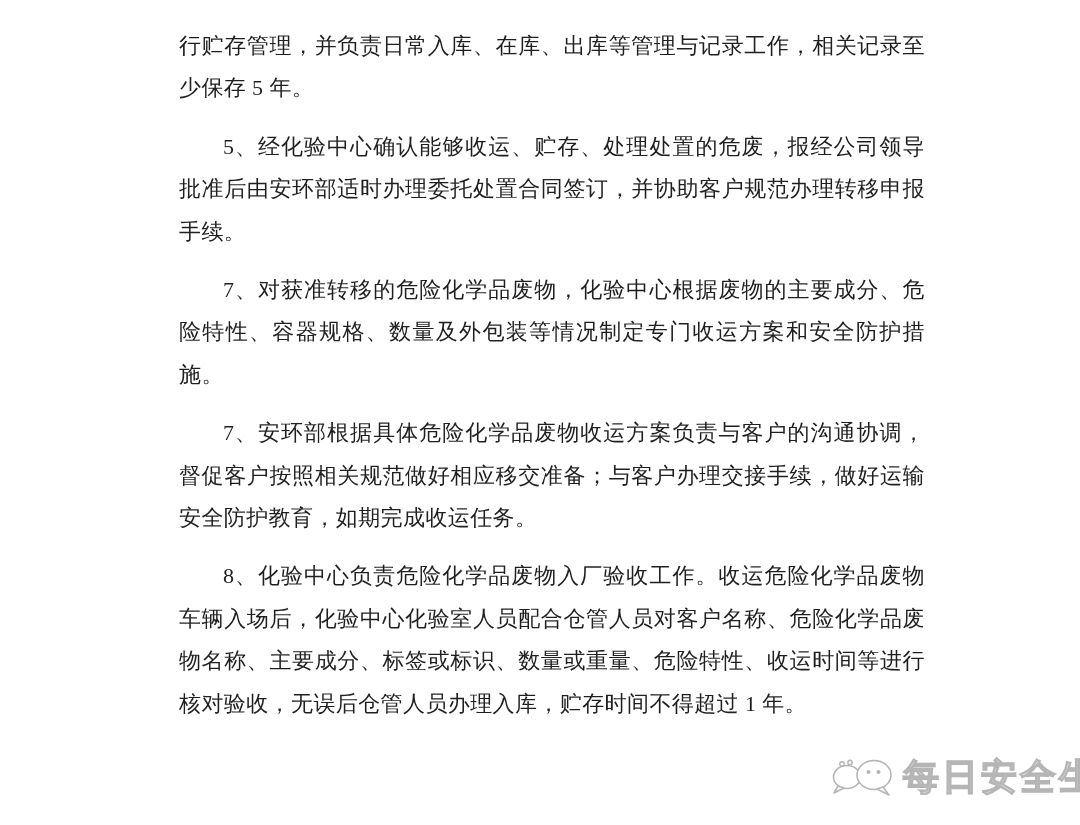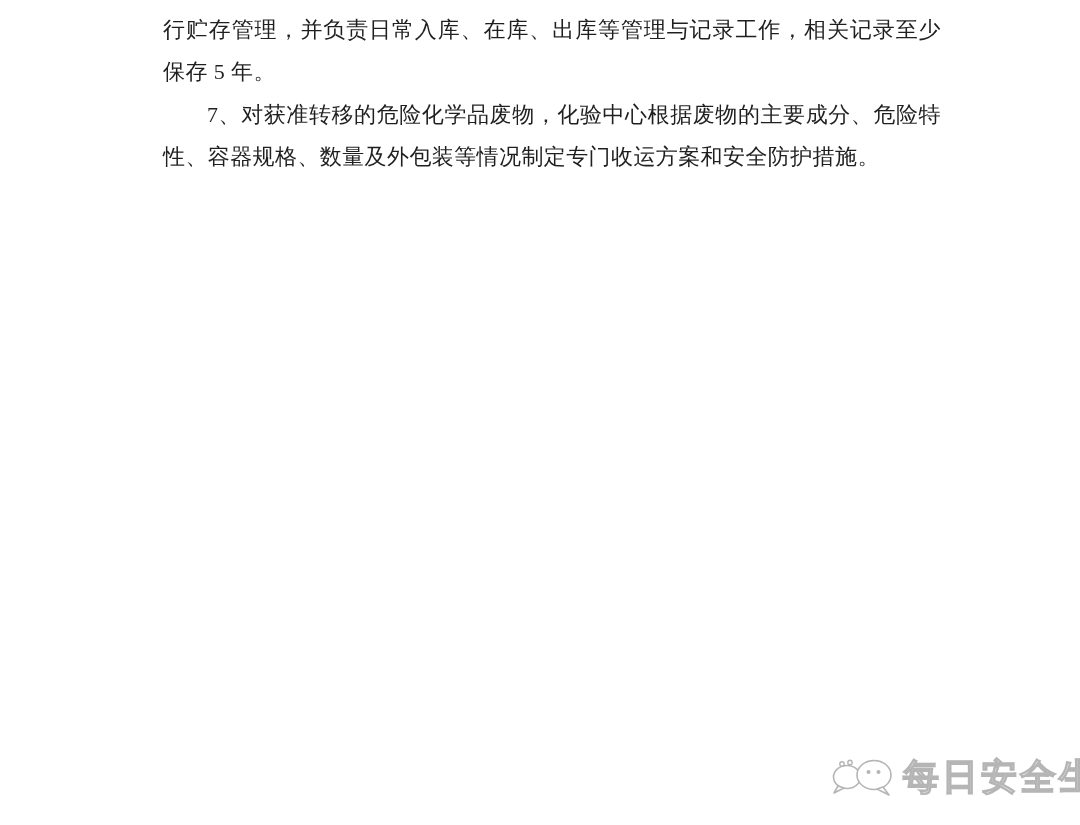--- a/index.html
+++ b/index.html
@@ -20,21 +20,21 @@
     position:absolute;
     left:163px;top:9px;
     width:778px;
     font-size:22px;
     line-height:42.4px;
     color:var(--text);
     text-align:justify;
     text-justify:inter-ideograph;
     letter-spacing:0.4px;
   }
-  .doc p{margin:0;}
+  .doc p{margin:16px;}
   .doc p.indent{text-indent:44px;}
   .watermark{
     position:absolute;
     left:831px;top:750px;
     display:flex;
     align-items:center;
     z-index:2;
     white-space:nowrap;
   }
   .wm-icon{
@@ -53,21 +53,24 @@
     line-height:54px;
   }
 </style>
 </head>
 <body>
 
 <div class="page">
 
   <main class="doc" id="doc">
       <p class="">行贮存管理，并负责日常入库、在库、出库等管理与记录工作，相关记录至少保存 5 年。</p>
+      <p class="indent">5、经化验中心确认能够收运、贮存、处理处置的危废，报经公司领导批准后由安环部适时办理委托处置合同签订，并协助客户规范办理转移申报手续。</p>
       <p class="indent">7、对获准转移的危险化学品废物，化验中心根据废物的主要成分、危险特性、容器规格、数量及外包装等情况制定专门收运方案和安全防护措施。</p>
+      <p class="indent">7、安环部根据具体危险化学品废物收运方案负责与客户的沟通协调，督促客户按照相关规范做好相应移交准备；与客户办理交接手续，做好运输安全防护教育，如期完成收运任务。</p>
+      <p class="indent">8、化验中心负责危险化学品废物入厂验收工作。收运危险化学品废物车辆入场后，化验中心化验室人员配合仓管人员对客户名称、危险化学品废物名称、主要成分、标签或标识、数量或重量、危险特性、收运时间等进行核对验收，无误后仓管人员办理入库，贮存时间不得超过 1 年。</p>
     </main>
 
   <div class="watermark">
     <svg class="wm-icon" viewBox="0 0 68 54" xmlns="http://www.w3.org/2000/svg">
 
       <g fill="#ffffff" stroke="#b5b5b5" stroke-width="1.6">
         <ellipse cx="16" cy="27" rx="13.5" ry="11.5"></ellipse>
         <path d="M7 36 L3 43 L13 38 Z" stroke-linejoin="round"></path>
       </g>
 

